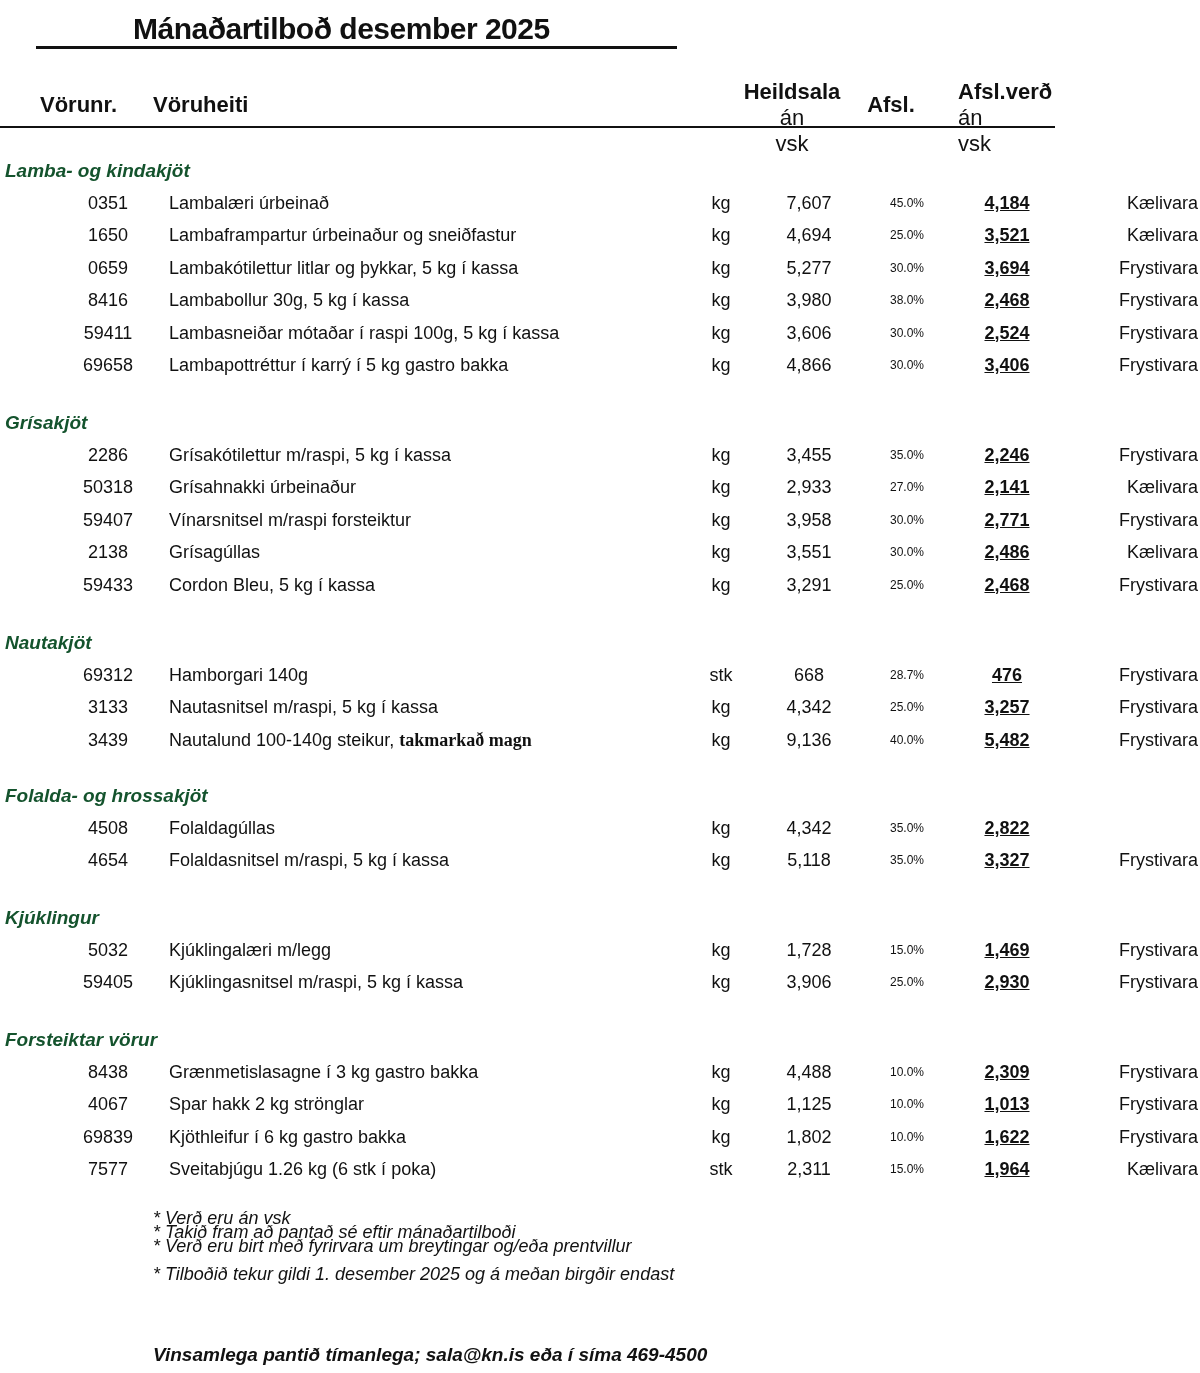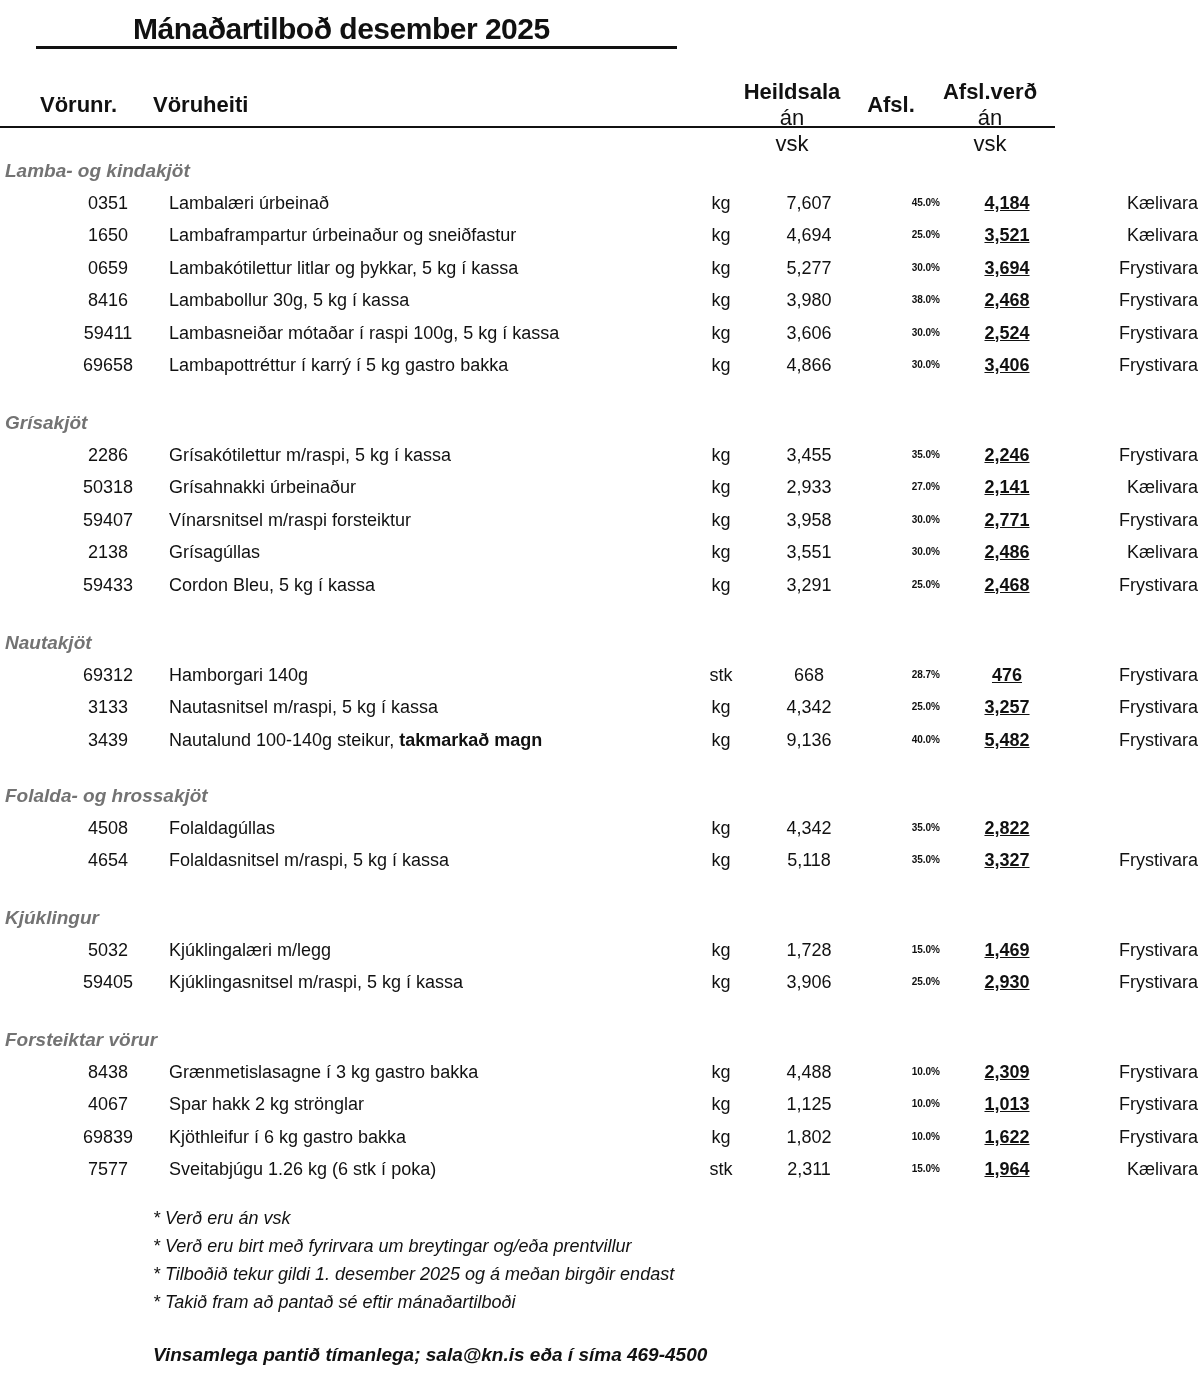--- a/index.html
+++ b/index.html
@@ -13,35 +13,35 @@
     font-size: 30px; font-weight: bold; letter-spacing: -0.5px;
     padding-left: 97px; box-sizing: border-box; height: 40px; line-height: 38px;
   }
   .title-rule { position: absolute; left: 36px; top: 46px; width: 641px; height: 3px; background: #111; }
   .hdr { position: absolute; font-size: 22px; font-weight: bold; }
   .hdr .thin { font-weight: normal; }
   .hdr-vorunr { left: 40px; top: 92px; }
   .hdr-voruheiti { left: 153px; top: 92px; text-align: center; }
   .hdr-heildsala { left: 734px; top: 79px; width: 116px; text-align: center; line-height: 26px; }
   .hdr-afsl { left: 866px; top: 92px; width: 50px; text-align: center; }
-  .hdr-afslverd { left: 930px; top: 79px; width: 120px; text-align: center; line-height: 26px; }
+  .hdr-afslverd { left: 958px; top: 79px; width: 120px; line-height: 26px; }
   .hdr-rule { position: absolute; left: 0; top: 126px; width: 1055px; height: 2px; background: #111; }
 
   .section-title {
     position: absolute; left: 5px; font-size: 19px; font-weight: bold; font-style: italic;
-    color: #737373;
+    color: #14532d;
   }
   .row { position: absolute; left: 16px; width: 1188px; height: 32px; font-size: 18px; line-height: 32px; }
   .row > span { position: absolute; top: 0; white-space: nowrap; }
   .c-nr { left: 50px; width: 84px; text-align: center; }
   .c-name { left: 153px; }
-  .c-name b { font-weight: bold; }
+  .c-name b { font-weight: bold; font-family: Liberation Serif, serif; }
   .c-unit { left: 685px; width: 40px; text-align: center; }
   .c-price { left: 750px; width: 86px; text-align: center; }
-  .c-disc { left: 858px; width: 66px; text-align: right; font-size: 10px; font-weight: bold; }
+  .c-disc { left: 858px; width: 66px; text-align: center; font-size: 12px; }
   .c-final { left: 948px; width: 86px; text-align: center; font-weight: bold; text-decoration: underline; }
   .c-store { right: 6px; text-align: right; }
 
   .note { position: absolute; left: 153px; font-size: 18px; font-style: italic; }
   .contact { position: absolute; left: 153px; top: 1344px; font-size: 19px; font-style: italic; font-weight: bold; }
 </style>
 </head>
 <body>
 
 <div class="title">Mánaðartilboð desember 2025</div>
@@ -266,15 +266,15 @@
       <span class="c-disc">15.0%</span>
       <span class="c-final">1,964</span>
       <span class="c-store">Kælivara</span>
     </div>
   </div>
 
 <div id="notes">
     <div class="note" style="top: 1208px;">* Verð eru án vsk</div>
     <div class="note" style="top: 1236px;">* Verð eru birt með fyrirvara um breytingar og/eða prentvillur</div>
     <div class="note" style="top: 1264px;">* Tilboðið tekur gildi 1. desember 2025 og á meðan birgðir endast</div>
-    <div class="note" style="top: 1292px;">* Takið fram að pantað sé eftir mánaðartilboði</div>
+    <div class="note" style="top: 1222px;">* Takið fram að pantað sé eftir mánaðartilboði</div>
   </div>
 <div class="contact">Vinsamlega pantið tímanlega; sala@kn.is eða í síma 469-4500</div>
 
 </body></html>

